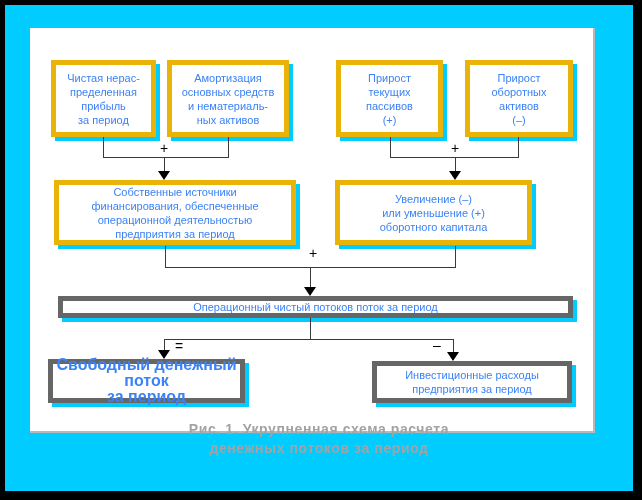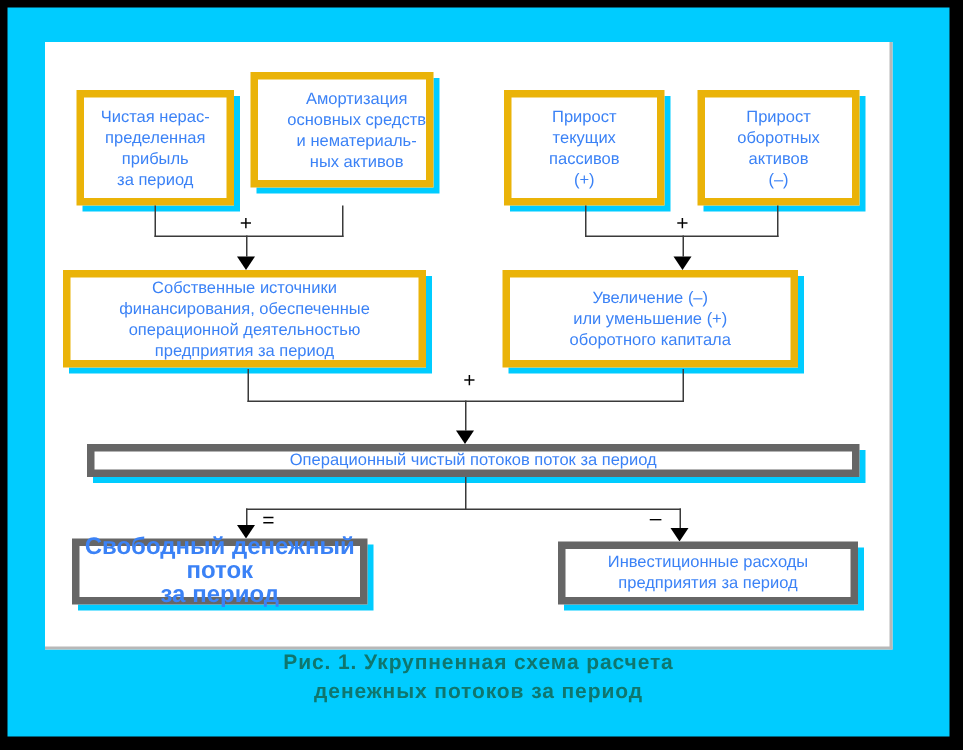--- a/index.html
+++ b/index.html
@@ -63,44 +63,44 @@
     text-align: center;
     font-size: 14px;
     line-height: 14px;
     color: #000000;
   }
 
   .caption {
     position: absolute;
     left: 5px;
     width: 628px;
-    top: 432px;
+    top: 420px;
     text-align: center;
     font-weight: bold;
     font-size: 14px;
     line-height: 19px;
     letter-spacing: 0.6px;
-    color: #0f766e;
+    color: #a3a3a3;
     white-space: pre-line;
   }
 </style>
 </head>
 <body>
 
 <div class="frame">
   <div class="canvas"></div>
   <div class="panel"></div>
 
   <div class="box" style="left:51px; top:60px; width:105px; height:77px;">
     <span class="box-text">Чистая нерас-
 пределенная
 прибыль
 за период</span>
   </div>
-  <div class="box" style="left:167px; top:48px; width:122px; height:77px;justify-content:flex-end;">
+  <div class="box" style="left:167px; top:60px; width:122px; height:77px;">
     <span class="box-text">Амортизация
 основных средств
 и нематериаль-
 ных активов</span>
   </div>
   <div class="box" style="left:336px; top:60px; width:107px; height:77px;">
     <span class="box-text">Прирост
 текущих
 пассивов
 (+)</span>
@@ -119,21 +119,21 @@
   <div class="arrow-down" style="left:158px; top:171px;"></div>
   <span class="op" style="left:155px; top:141px;">+</span>
 
   <div class="line" style="left:390px; top:137px; width:1px; height:21px;"></div>
   <div class="line" style="left:518px; top:137px; width:1px; height:21px;"></div>
   <div class="line" style="left:390px; top:157px; width:129px; height:1px;"></div>
   <div class="line" style="left:455px; top:157px; width:1px; height:14px;"></div>
   <div class="arrow-down" style="left:449px; top:171px;"></div>
   <span class="op" style="left:446px; top:141px;">+</span>
 
-  <div class="box" style="left:42px; top:180px; width:242px; height:65px;">
+  <div class="box" style="left:54px; top:180px; width:242px; height:65px;">
     <span class="box-text">Собственные источники
 финансирования, обеспеченные
 операционной деятельностью
 предприятия за период</span>
   </div>
   <div class="box" style="left:335px; top:180px; width:197px; height:65px;">
     <span class="box-text">Увеличение (–)
 или уменьшение (+)
 оборотного капитала</span>
   </div>

